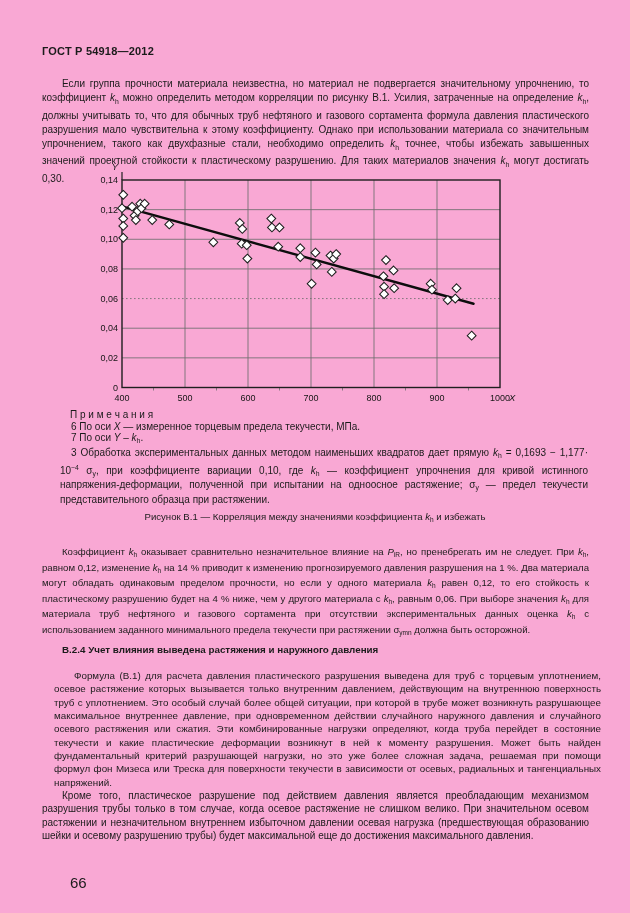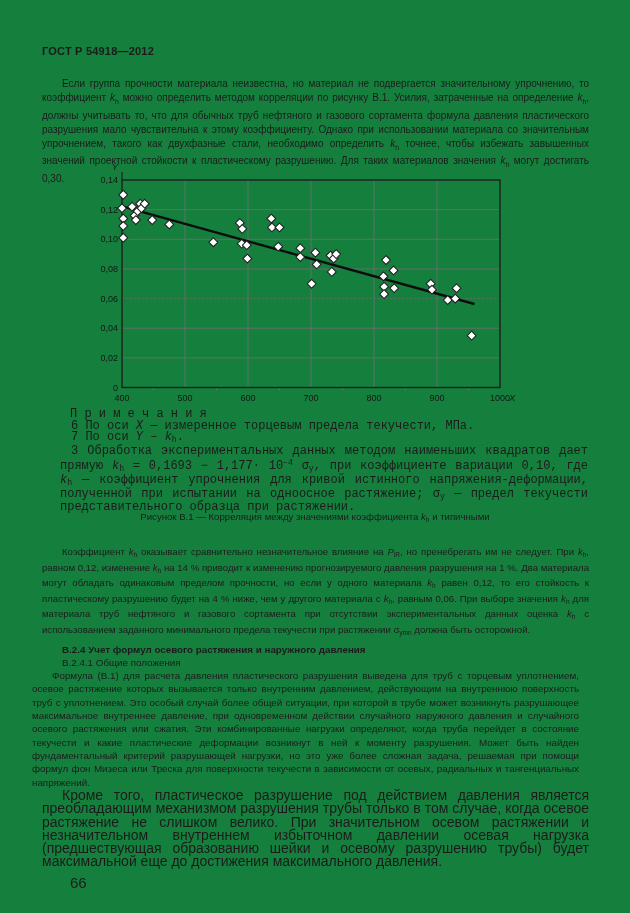--- a/index.html
+++ b/index.html
@@ -1,34 +1,34 @@
 <!DOCTYPE html>
 <html lang="ru"><head>
 <meta charset="utf-8">
 <style>
   html,body{margin:0;padding:0;background:#fff;}
-  .page{position:relative;width:630px;height:913px;background:#15803d;
+  .page{position:relative;width:630px;height:913px;background:#f9a8d4;
         font-family:"Liberation Sans",sans-serif;color:#1b1b1b;overflow:hidden;}
   p{margin:0;}
   .doc-header{position:absolute;left:42px;top:45px;font-size:11px;font-weight:700;letter-spacing:.2px;}
   .p1{position:absolute;left:42px;top:77px;width:547px;font-size:10px;line-height:14px;
       text-align:justify;text-indent:20px;}
   .chart-wrap{position:absolute;left:95px;top:162px;width:430px;height:250px;}
-  .notes{position:absolute;left:60px;top:409px;width:528px;font-size:12px;line-height:11.6px;font-family:Liberation Mono, monospace;}
+  .notes{position:absolute;left:60px;top:409px;width:528px;font-size:10px;line-height:11.6px;}
   .notes-title{text-indent:10px;}
   .note{text-align:justify;text-indent:11px;}
   .caption{position:absolute;left:110px;top:511px;width:410px;text-align:center;
            font-size:9.6px;line-height:12.6px;}
   .p2{position:absolute;left:42px;top:546px;width:547px;font-size:9.6px;line-height:12.3px;
       text-align:justify;text-indent:20px;}
   .h-b24{position:absolute;left:42px;top:644px;width:547px;font-size:9.8px;font-weight:700;text-indent:20px;}
   .h-b241{position:absolute;left:42px;top:657px;width:547px;font-size:9.8px;text-indent:20px;}
-  .p3{position:absolute;left:32px;top:669px;width:547px;font-size:9.8px;line-height:13.35px;
+  .p3{position:absolute;left:54px;top:669px;width:547px;font-size:9.8px;line-height:13.35px;
       text-align:justify;text-indent:20px;}
-  .p4{position:absolute;left:42px;top:789px;width:547px;font-size:14px;line-height:13.3px;
+  .p4{position:absolute;left:42px;top:789px;width:547px;font-size:10px;line-height:13.3px;
       text-align:justify;text-indent:20px;}
   .pageno{position:absolute;left:42px;top:874px;font-size:15px;margin-left:28px;}
   .seg-i{font-style:italic;}
   .seg-sub{font-size:68%;vertical-align:-18%;}
   .seg-sup{font-size:68%;vertical-align:34%;}
 </style>
 </head>
 <body>
 
 <div class="page">
@@ -125,27 +125,26 @@
   </div>
 
   <div class="notes">
     <div class="notes-title">П р и м е ч а н и я</div>
     <div class="note"><span>6 По оси </span><span class="seg-i">X</span><span> — измеренное торцевым предела текучести, МПа.</span></div>
     <div class="note"><span>7 По оси </span><span class="seg-i">Y</span><span> – </span><span class="seg-i">k</span><span class="seg-sub">h</span><span>.</span></div>
     <div class="note"><span>3 Обработка экспериментальных данных методом наименьших квадратов дает прямую </span><span class="seg-i">k</span><span class="seg-sub">h</span><span> = 0,1693 − 1,177· 10</span><span class="seg-sup">−4</span><span> σ</span><span class="seg-sub">y</span><span>, при коэффициенте вариации 0,10, где </span><span class="seg-i">k</span><span class="seg-sub">h</span><span> — коэффициент упрочнения для кривой истинного напряжения-деформации, полученной при испытании на одноосное растяжение; σ</span><span class="seg-sub">y</span><span> — предел текучести представительного образца при растяжении.</span></div>
   </div>
 
   <div class="caption">
-    <div><span>Рисунок В.1 — Корреляция между значениями коэффициента </span><span class="seg-i">k</span><span class="seg-sub">h</span><span> и типичными</span></div>
+    <div><span>Рисунок В.1 — Корреляция между значениями коэффициента </span><span class="seg-i">k</span><span class="seg-sub">h</span><span> и избежать</span></div>
   </div>
 
   <p class="p2"><span>Коэффициент </span><span class="seg-i">k</span><span class="seg-sub">h</span><span> оказывает сравнительно незначительное влияние на </span><span class="seg-i">P</span><span class="seg-sub">iR</span><span>, но пренебрегать им не следует. При </span><span class="seg-i">k</span><span class="seg-sub">h</span><span>, равном 0,12, изменение </span><span class="seg-i">k</span><span class="seg-sub">h</span><span> на 14 % приводит к изменению прогнозируемого давления разрушения на 1 %. Два материала могут обладать одинаковым пределом прочности, но если у одного материала </span><span class="seg-i">k</span><span class="seg-sub">h</span><span> равен 0,12, то его стойкость к пластическому разрушению будет на 4 % ниже, чем у другого материала с </span><span class="seg-i">k</span><span class="seg-sub">h</span><span>, равным 0,06. При выборе значения </span><span class="seg-i">k</span><span class="seg-sub">h</span><span> для материала труб нефтяного и газового сортамента при отсутствии экспериментальных данных оценка </span><span class="seg-i">k</span><span class="seg-sub">h</span><span> с использованием заданного минимального предела текучести при растяжении σ</span><span class="seg-sub">ymn</span><span> должна быть осторожной.</span></p>
 
-  <div class="h-b24">В.2.4 Учет формул осевого растяжения и наружного давления</div>
-  <div class="h-b241">В.2.4.1 Общие положения</div>
+  <div class="h-b24">В.2.4 Учет влияния выведена растяжения и наружного давления</div>
 
   <p class="p3">Формула (В.1) для расчета давления пластического разрушения выведена для труб с торцевым уплотнением, осевое растяжение которых вызывается только внутренним давлением, действующим на внутреннюю поверхность труб с уплотнением. Это особый случай более общей ситуации, при которой в трубе может возникнуть разрушающее максимальное внутреннее давление, при одновременном действии случайного наружного давления и случайного осевого растяжения или сжатия. Эти комбинированные нагрузки определяют, когда труба перейдет в состояние текучести и какие пластические деформации возникнут в ней к моменту разрушения. Может быть найден фундаментальный критерий разрушающей нагрузки, но это уже более сложная задача, решаемая при помощи формул фон Мизеса или Треска для поверхности текучести в зависимости от осевых, радиальных и тангенциальных напряжений.</p>
 
   <p class="p4">Кроме того, пластическое разрушение под действием давления является преобладающим механизмом разрушения трубы только в том случае, когда осевое растяжение не слишком велико. При значительном осевом растяжении и незначительном внутреннем избыточном давлении осевая нагрузка (предшествующая образованию шейки и осевому разрушению трубы) будет максимальной еще до достижения максимального давления.</p>
 
   <div class="pageno">66</div>
 
 </div>
 
 </body></html>

